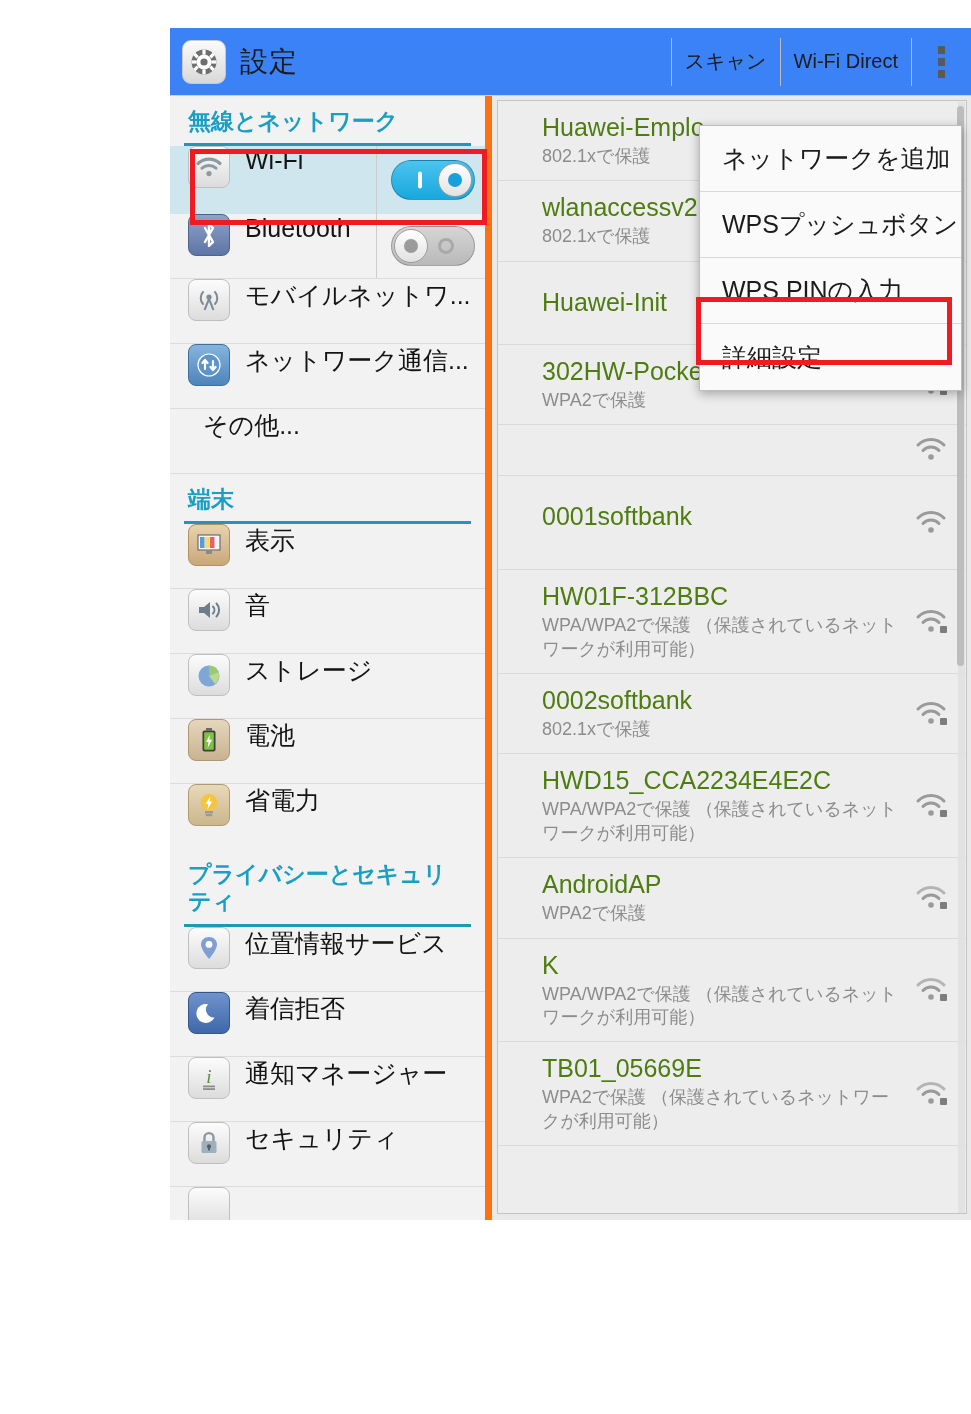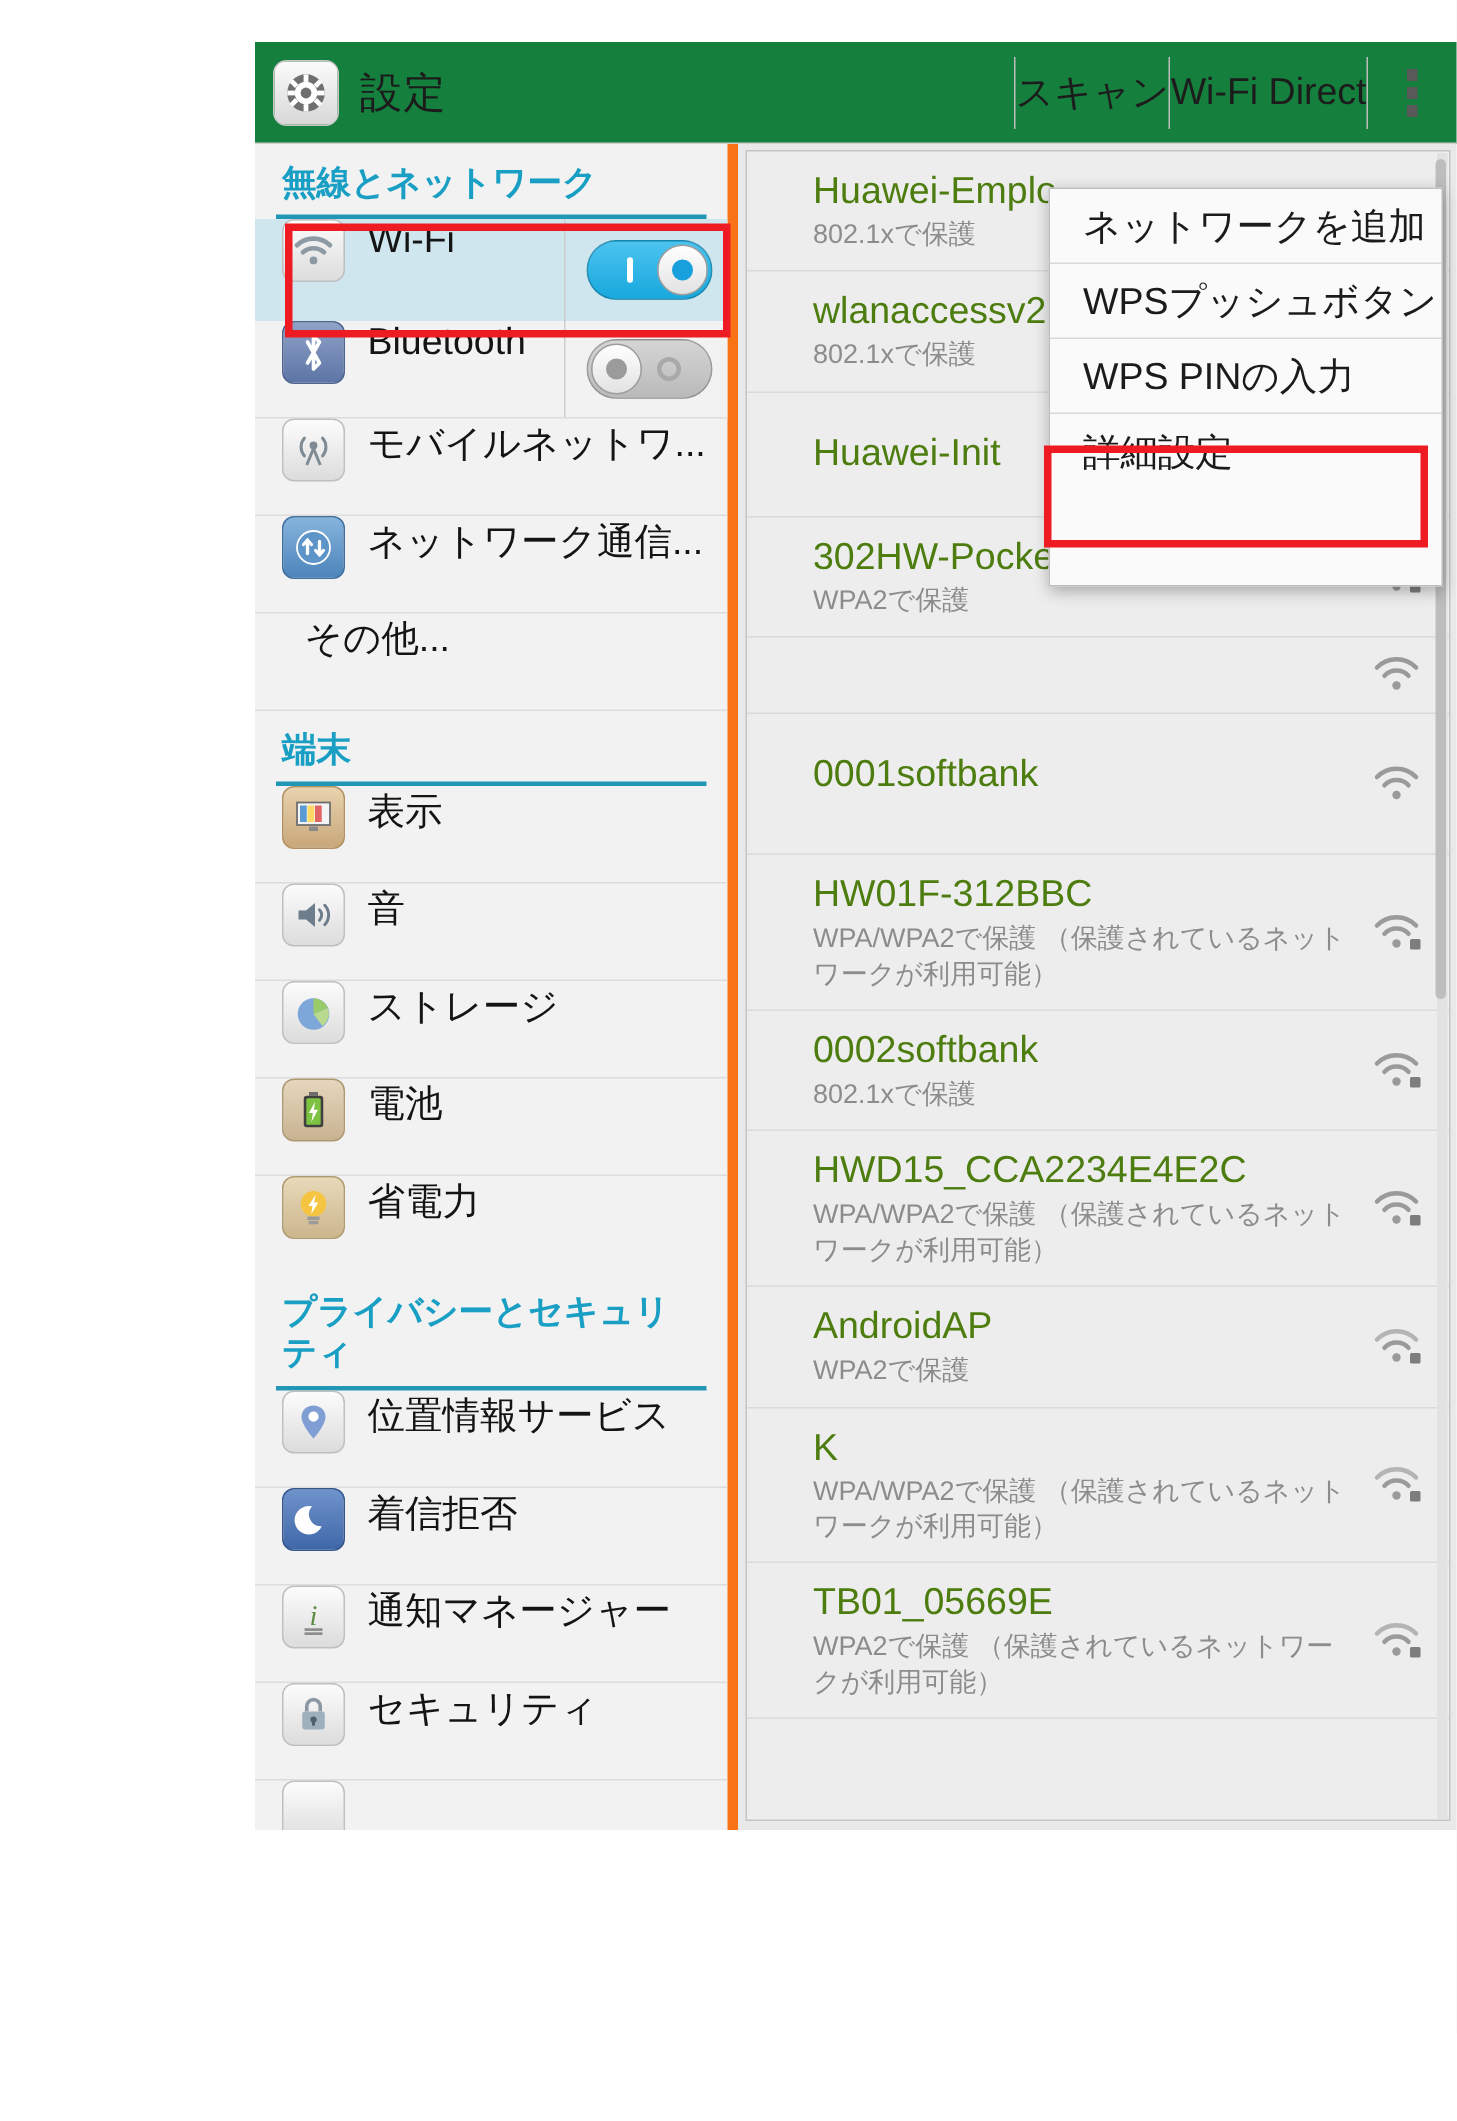--- a/index.html
+++ b/index.html
@@ -15,40 +15,40 @@
     position: absolute;
     left: 170px; top: 28px;
     width: 801px; height: 1192px;
     background: #e9e9e9;
   }
 
   
   #header {
     position: absolute; left: 0; top: 0;
     width: 801px; height: 68px;
-    background: #15803d;
+    background: #3b82f6;
     border-bottom: 1px solid #cfcfcf;
     display: flex; align-items: center;
   }
   #gear-badge {
     width: 44px; height: 44px; margin-left: 12px;
     border-radius: 9px;
     background: linear-gradient(#fbfbfb, #d8d8d8);
     border: 1px solid #c8c8c8;
     display: flex; align-items: center; justify-content: center;
     flex: 0 0 auto;
   }
   #app-title {
     font-size: 28px; color: #1b1b1b; margin-left: 14px;
     letter-spacing: 1px;
   }
   #header-spacer { flex: 1 1 auto; }
   .hdr-btn {
     height: 48px; display: flex; align-items: center; justify-content: center;
-    padding: 0 0; font-size: 25px; color: #1c1c1c;
+    padding: 0 13px; font-size: 20px; color: #1c1c1c;
     border-left: 1px solid #bcbcbc;
   }
   #overflow-btn {
     width: 60px; height: 48px;
     display: flex; flex-direction: column; align-items: center; justify-content: center;
     gap: 4px; border-left: 1px solid #bcbcbc;
   }
   #overflow-btn i { display: block; width: 7px; height: 8px; background: #595959; }
 
   
@@ -179,21 +179,21 @@
   #dropdown {
     position: absolute;
     left: 529px; top: 29px;
     width: 263px; height: 266px;
     background: #fafafa;
     border: 1px solid #bdbdbd;
     box-shadow: 0 3px 10px rgba(0,0,0,.30);
     z-index: 20;
   }
   .menu-item {
-    height: 50px; display: flex; align-items: center;
+    height: 66px; display: flex; align-items: center;
     padding-left: 22px; font-size: 25px; color: #1b1b1b;
     border-bottom: 1px solid #d8d8d8;
     white-space: nowrap;
   }
   .menu-item:last-child { border-bottom: none; }
 
   
   #menu-highlight {
     position: absolute;
     left: 696px; top: 297px;

